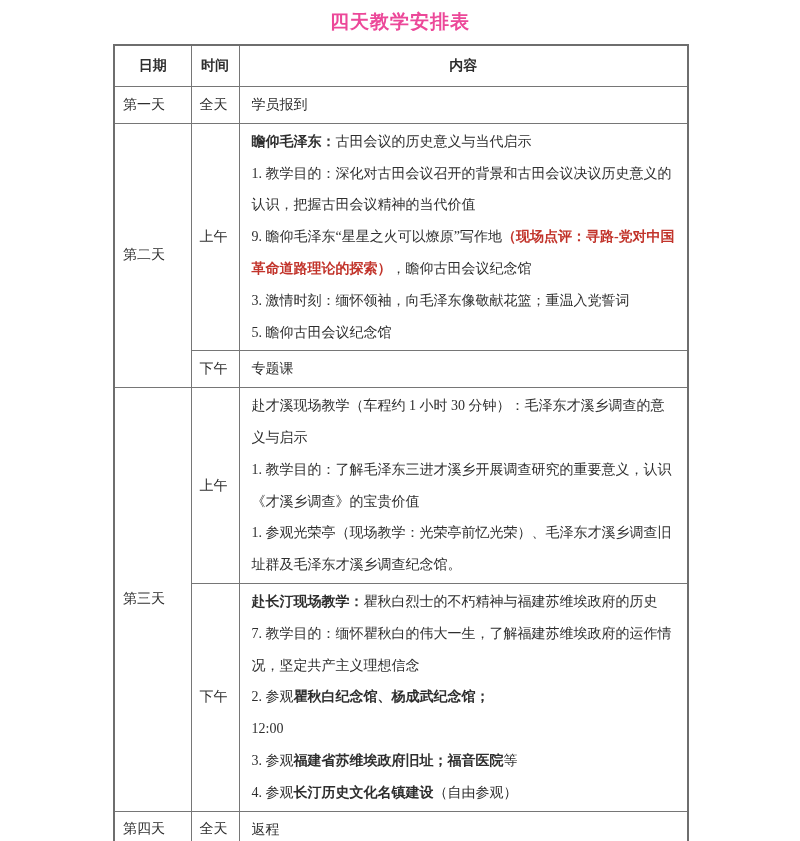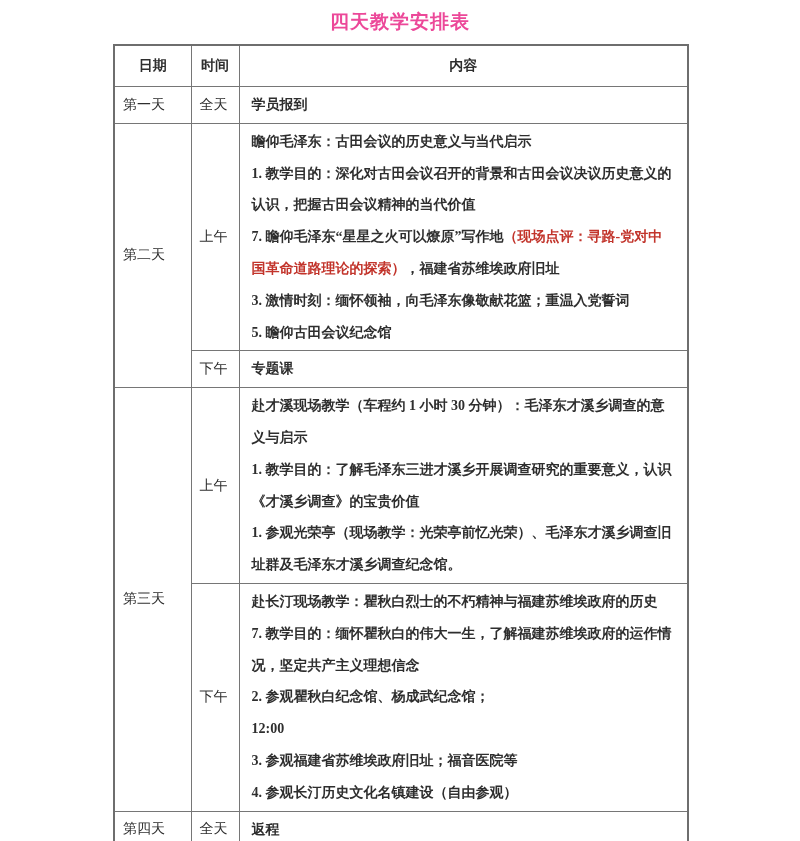--- a/index.html
+++ b/index.html
@@ -51,21 +51,21 @@
     padding: 2px 8px;
   }
   td.c-content {
     padding: 2px 12px;
   }
   .para {
     line-height: 31.8px;
     font-size: 14px;
     text-align: left;
   }
-  .s-n { font-weight: bold; }
+  .s-n { font-weight: normal; }
   .s-b { font-weight: bold; }
   .s-r { font-weight: bold; }
 </style>
 </head>
 <body>
 
 <div class="page">
 
   <h1 class="doc-title">四天教学安排表</h1>
 
@@ -89,21 +89,21 @@
           <td class="c-content">
             <div class="para"><span class="s-n">学员报到</span></div>
           </td>
         </tr>
         <tr>
           <td class="c-date" rowspan="2">第二天</td>
           <td class="c-time">上午</td>
           <td class="c-content">
             <div class="para"><span class="s-b">瞻仰毛泽东：</span><span class="s-n">古田会议的历史意义与当代启示</span></div>
             <div class="para"><span class="s-n">1. 教学目的：深化对古田会议召开的背景和古田会议决议历史意义的认识，把握古田会议精神的当代价值</span></div>
-            <div class="para"><span class="s-n">7. 瞻仰毛泽东“星星之火可以燎原”写作地</span><span class="s-r" style="color: rgb(194, 52, 43);">（现场点评：寻路-党对中国革命道路理论的探索）</span><span class="s-n">，福建省苏维埃政府旧址</span></div>
+            <div class="para"><span class="s-n">9. 瞻仰毛泽东“星星之火可以燎原”写作地</span><span class="s-r" style="color: rgb(194, 52, 43);">（现场点评：寻路-党对中国革命道路理论的探索）</span><span class="s-n">，瞻仰古田会议纪念馆</span></div>
             <div class="para"><span class="s-n">3. 激情时刻：缅怀领袖，向毛泽东像敬献花篮；重温入党誓词</span></div>
             <div class="para"><span class="s-n">5. 瞻仰古田会议纪念馆</span></div>
           </td>
         </tr>
         <tr>
           <td class="c-time">下午</td>
           <td class="c-content">
             <div class="para"><span class="s-n">专题课</span></div>
           </td>
         </tr>

